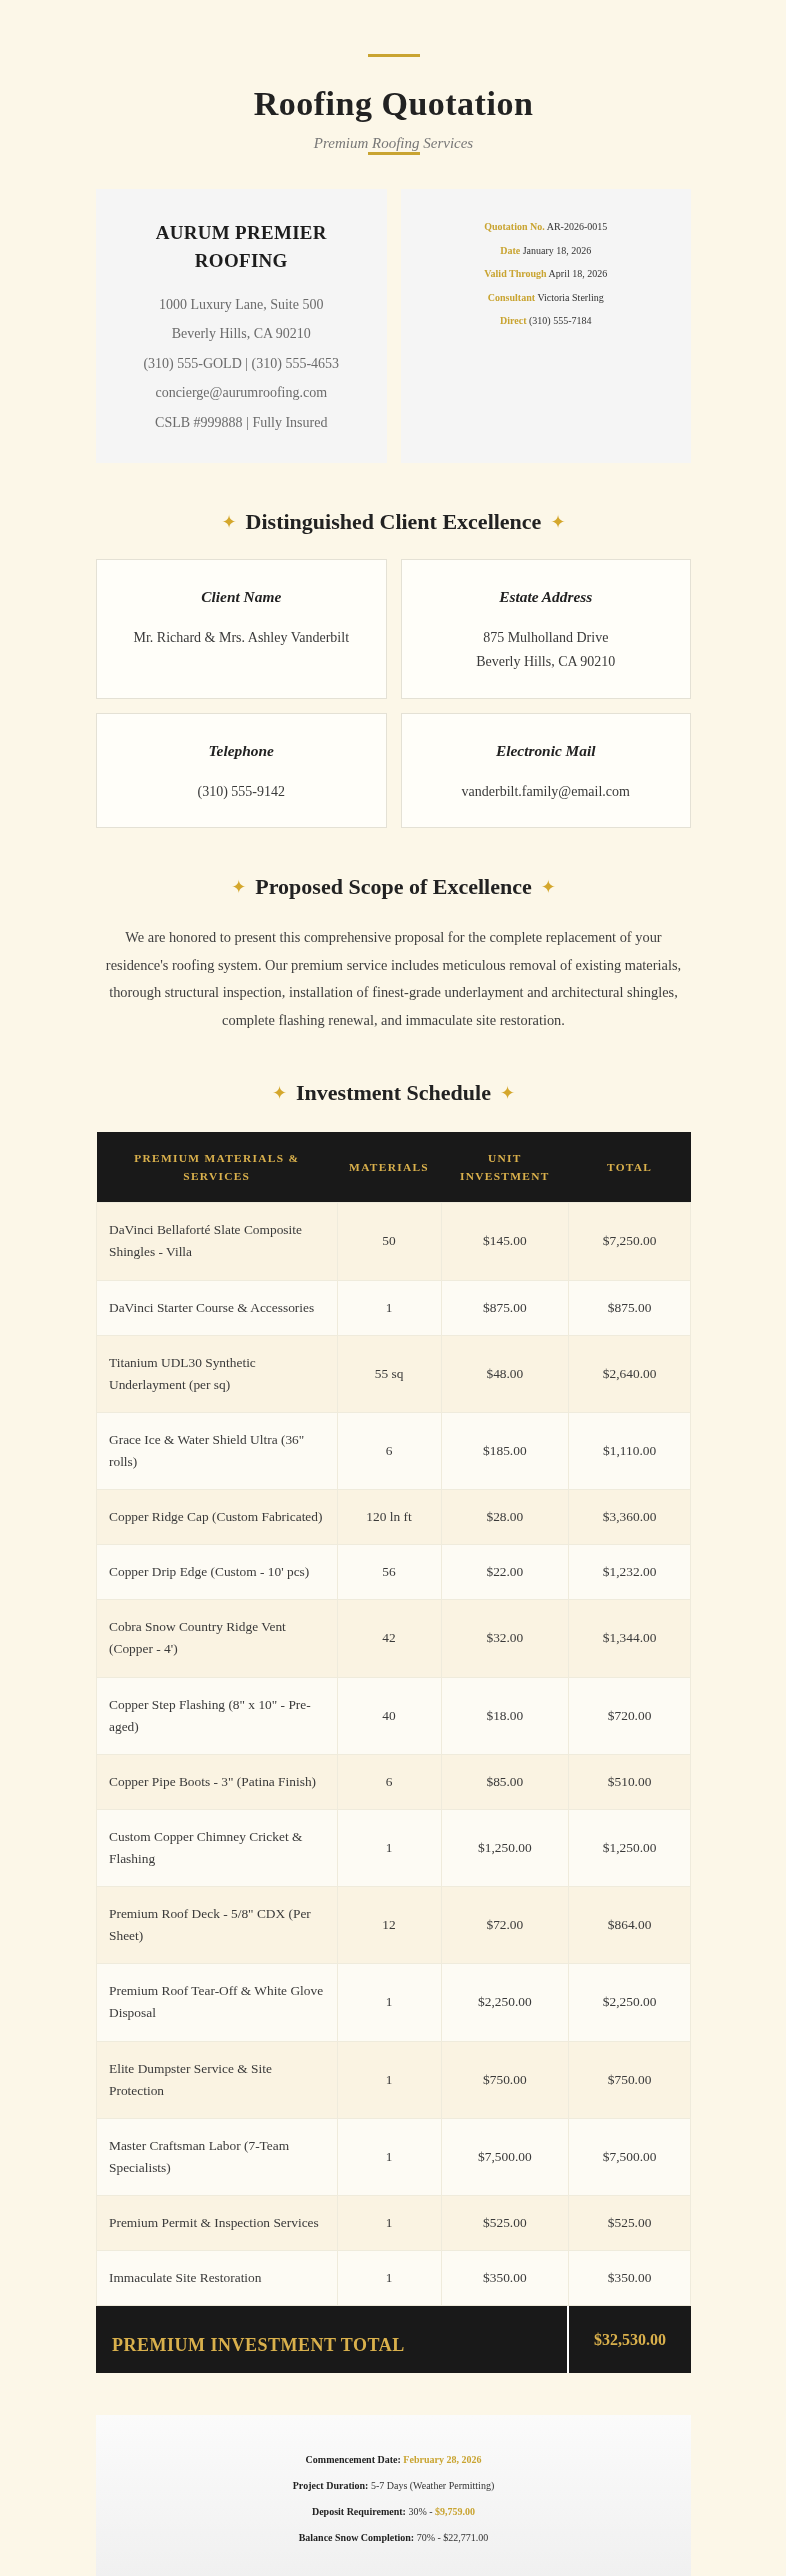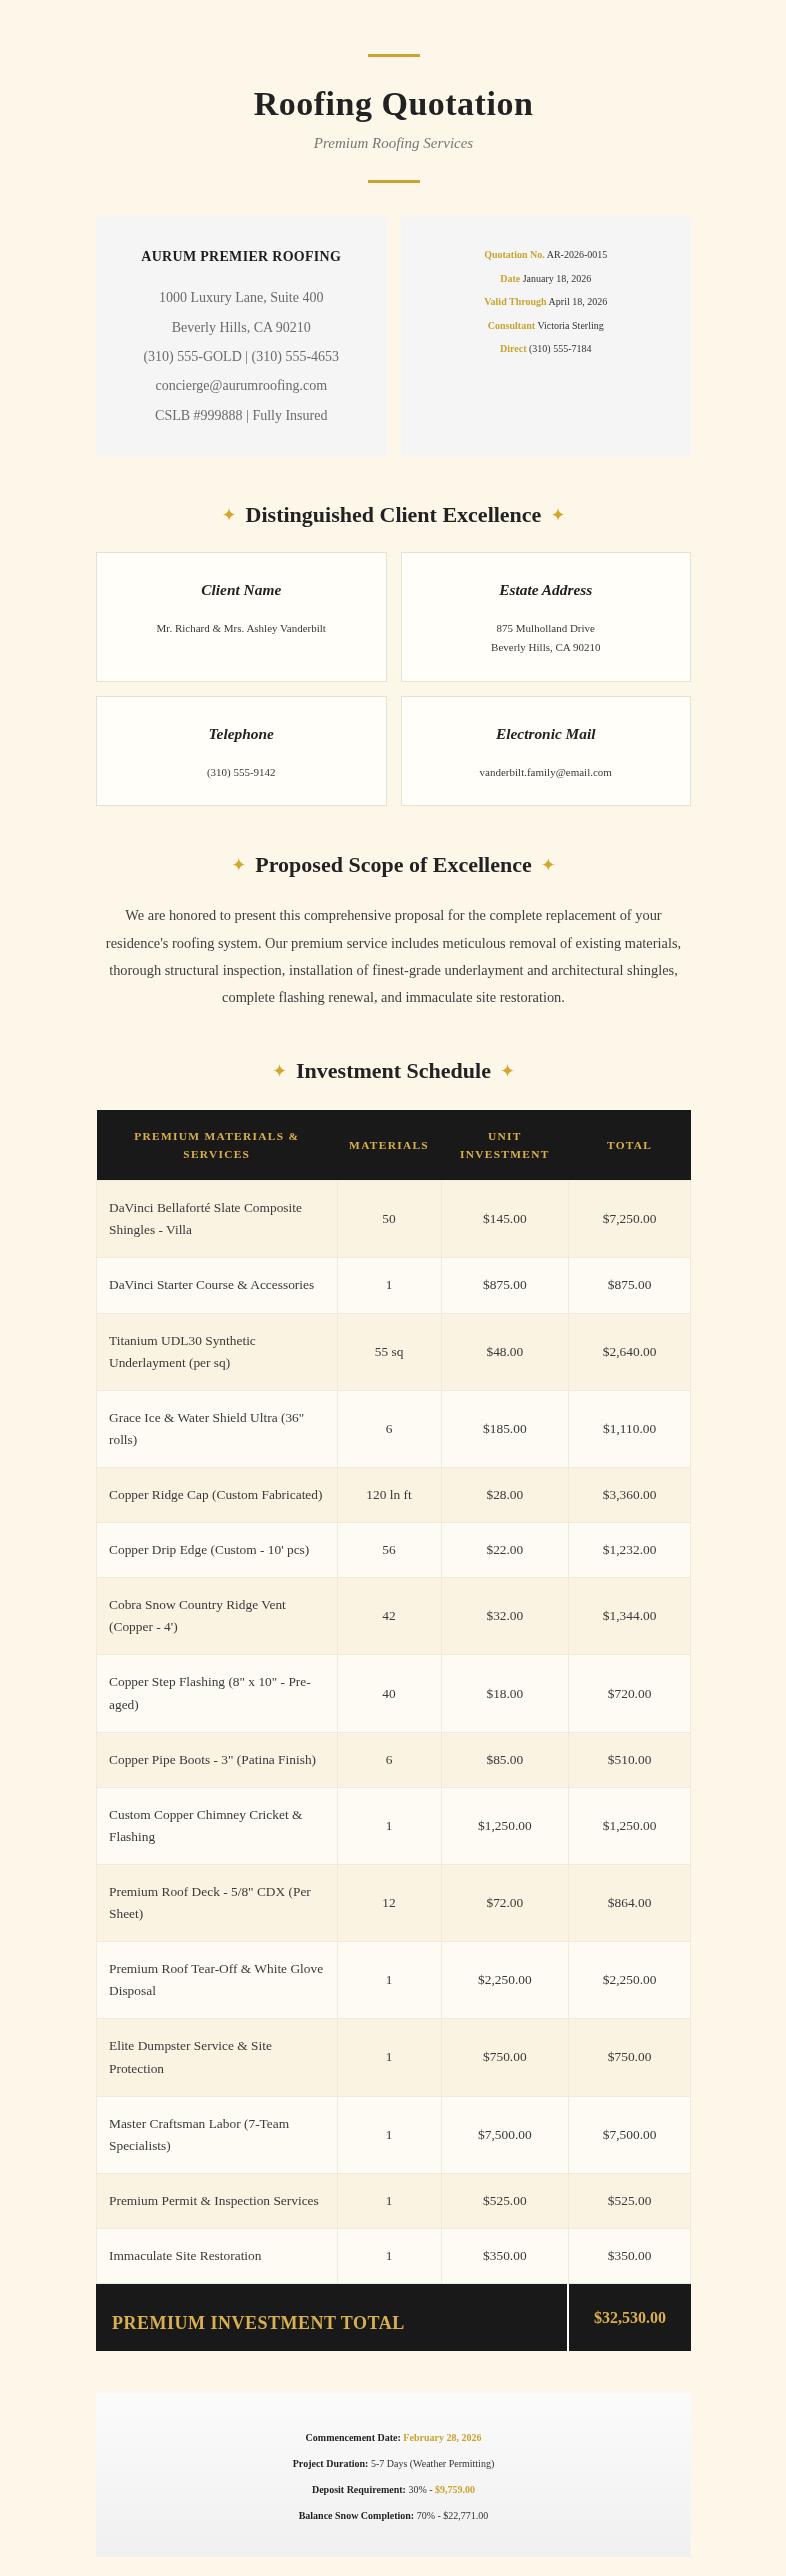--- a/index.html
+++ b/index.html
@@ -14,28 +14,28 @@
   .content { width: 595px; margin: 0 auto; padding-top: 54px; }
 
   
   .gold-bar { width: 52px; height: 3px; background: #C9A431; margin: 0 auto; }
   .page-title {
     font-size: 34px; font-weight: bold; color: #222;
     text-align: center; margin: 28px 0 12px; letter-spacing: 0.5px;
   }
   .page-subtitle {
     text-align: center; font-style: italic; color: #777;
-    font-size: 15px; margin-bottom: 28px;
+    font-size: 15px; 
   }
 
   
   .info-row { display: flex; gap: 14px; margin-top: 34px; }
   .info-box { flex: 1; background: #F5F5F5; padding: 26px 16px; text-align: center; }
   .company-name {
-    font-size: 14px; font-weight: bold; color: #1d1d1d;
+    font-size: 19px; font-weight: bold; color: #1d1d1d;
     line-height: 1.45; margin: 4px auto 16px; max-width: 238px; letter-spacing: 0.3px;
   }
   .company-line { color: #6b6b6b; font-size: 14px; line-height: 2.1; }
   .meta-row { font-size: 10px; line-height: 2.35; }
   .meta-label { color: #C9A431; font-weight: bold; }
   .meta-value { color: #333; }
 
   
   .section-header {
     text-align: center; font-size: 22px; font-weight: bold; color: #222;
@@ -43,21 +43,21 @@
   }
   .sparkle { color: #D4A72C; font-size: 18px; font-weight: normal; margin: 0 9px; vertical-align: 1px; }
 
   
   .client-grid { display: grid; grid-template-columns: 1fr 1fr; gap: 14px; }
   .client-card {
     background: #FFFEF9; border: 1px solid #E4E1D5;
     padding: 28px 14px 24px; text-align: center;
   }
   .card-label { font-weight: bold; font-style: italic; font-size: 15.4px; color: #222; margin-bottom: 12px; }
-  .card-value { font-size: 11px; color: #3a3a3a; line-height: 1.7; margin-top: 20px; }
+  .card-value { font-size: 14px; color: #3a3a3a; line-height: 1.7; margin-top: 20px; }
 
   
   .scope-paragraph {
     text-align: center; font-size: 14.4px; line-height: 1.9;
     color: #3f3f3f; margin: 0 2px;
   }
 
   
   table.schedule { width: 100%; border-collapse: collapse; margin-top: 26px; }
   table.schedule thead th {
@@ -102,21 +102,21 @@
 <div class="content">
 
   <div class="gold-bar"></div>
   <div class="page-title">Roofing Quotation</div>
   <div class="page-subtitle">Premium Roofing Services</div>
   <div class="gold-bar"></div>
 
   <div class="info-row">
     <div class="info-box">
       <div class="company-name">AURUM PREMIER ROOFING</div>
-      <div class="company-line">1000 Luxury Lane, Suite 400</div>
+      <div class="company-line">1000 Luxury Lane, Suite 500</div>
       <div class="company-line">Beverly Hills, CA 90210</div>
       <div class="company-line">(310) 555-GOLD | (310) 555-4653</div>
       <div class="company-line">concierge@aurumroofing.com</div>
       <div class="company-line">CSLB #999888 | Fully Insured</div>
     </div>
     <div class="info-box">
       <div class="meta-row"><span class="meta-label">Quotation No.</span> <span class="meta-value">AR-2026-0015</span></div>
       <div class="meta-row"><span class="meta-label">Date</span> <span class="meta-value">January 18, 2026</span></div>
       <div class="meta-row"><span class="meta-label">Valid Through</span> <span class="meta-value">April 18, 2026</span></div>
       <div class="meta-row"><span class="meta-label">Consultant</span> <span class="meta-value">Victoria Sterling</span></div>

